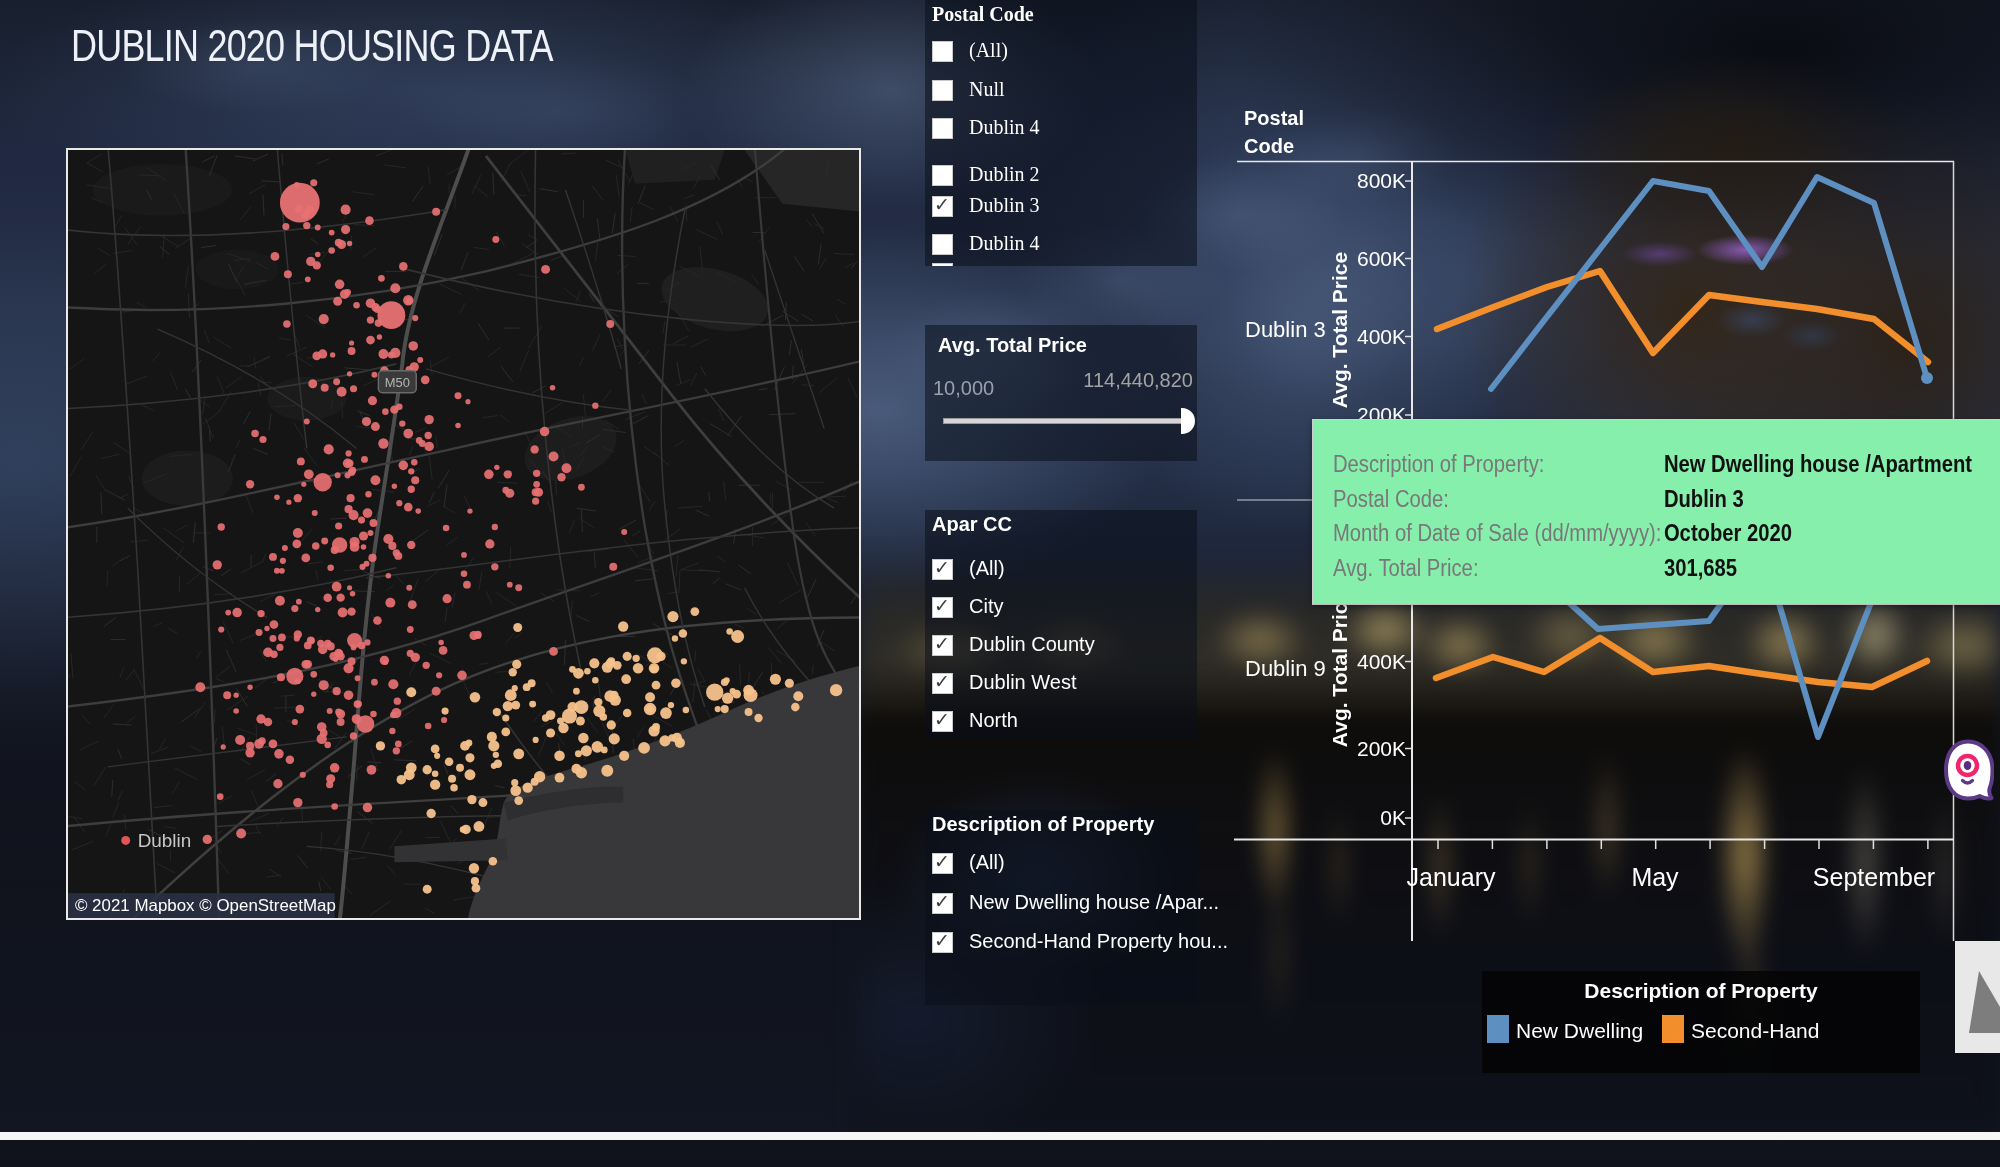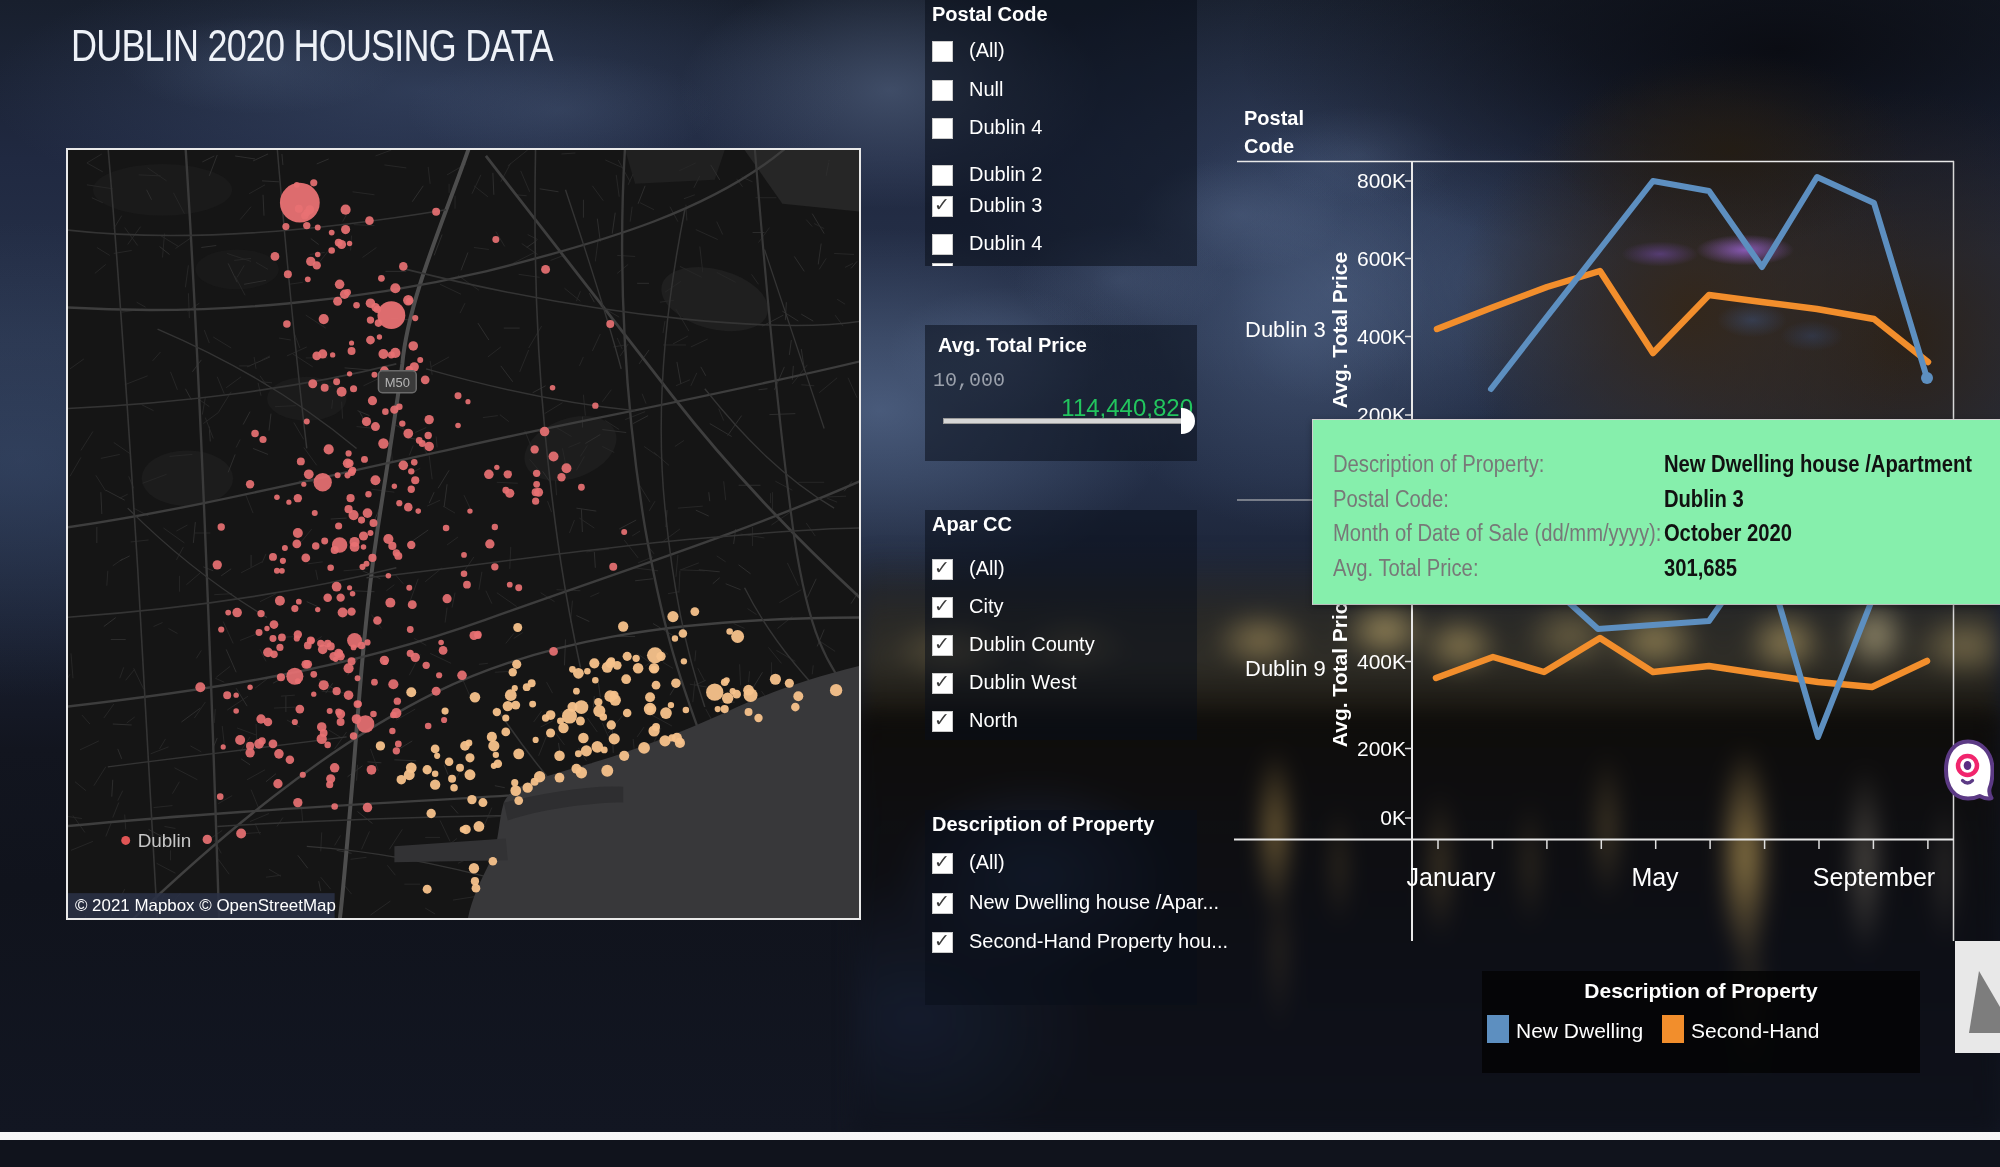--- a/index.html
+++ b/index.html
@@ -60,27 +60,27 @@
 linear-gradient(180deg, rgba(14,12,9,.95) 0%, rgba(14,14,16,.9) 25%, rgba(13,15,22,.92) 60%, rgba(14,17,26,.95) 100%);
 }
 .title { position:absolute; left:71px; top:20px; font-size:45px; font-weight:400; color:#eef2f8; letter-spacing:-1px; transform:scaleX(.8); transform-origin:left; white-space:nowrap; }
 .map { position:absolute; left:66px; top:148px; width:791px; height:768px; border:2px solid #e9e9e9; background:#b91c1c; box-sizing:content-box; }
 .panel { position:absolute; left:925px; width:272px; background:rgba(10,15,26,.55); color:#fff; }
 .panel .ttl { position:absolute; left:7px; top:3px; font-size:20px; font-weight:bold; white-space:nowrap; }
 .row { position:absolute; left:7px; height:30px; width:260px; }
 .cb { position:absolute; left:0; top:2px; width:21px; height:21px; background:#fff; border-radius:1px; box-shadow:0 0 0 1px #c9c9c9 inset; }
 .mk { position:absolute; left:2px; top:-3px; font-size:19px; color:#3c3c3c; }
 .lb { position:absolute; left:37px; top:0; font-size:20px; color:#fff; white-space:nowrap; }
-#p-pc { top:0; height:266px; overflow:hidden; }
+#p-pc { top:0; height:266px; overflow:hidden;font-family:Liberation Serif, serif; }
 #p-price { top:325px; height:136px; }
 #p-cc { top:510px; height:230px; }
 #p-dp { top:810px; height:195px; }
 .pricerow { position:absolute; top:44px; left:0; width:100%; }
-.pmin { position:absolute; left:8px; top:0; font-size:20px; color:#9aa0ab;font-family:Liberation Mono, monospace; }
-.pmax { position:absolute; right:4px; top:0; font-size:24px; color:#22c55e;margin-top:25px; }
+.pmin { position:absolute; left:8px; top:8px; font-size:20px; color:#9aa0ab; }
+.pmax { position:absolute; right:4px; top:0; font-size:20px; color:#a3a3a3; }
 .track { position:absolute; left:18px; top:93px; width:243px; height:6px; background:#d6d6d6; border:1px solid #9a9a9a; }
 .knob { position:absolute; left:256px; top:83px; width:14px; height:26px; background:#fff; border-radius:0 13px 13px 0; }
 .chartbox { position:absolute; left:1230px; top:100px; width:770px; height:860px; }
 .tooltip { position:absolute; left:1312px; top:419px; width:688px; height:186px; background:#86efac; border-left:1px solid #cfcfcf; border-top:1px solid #cfcfcf; border-bottom:1px solid #bbb; box-shadow:0 2px 6px rgba(0,0,0,.35); }
 .tt-row { position:absolute; left:20px; width:760px; height:30px; font-size:23px; color:#787878; transform:scaleX(.88); transform-origin:left; white-space:nowrap; }
 .tt-val { position:absolute; left:376px; top:0; color:#111; font-weight:bold; }
 .legend { position:absolute; left:1482px; top:971px; width:438px; height:102px; background:rgba(4,4,4,.82); color:#fff; }
 .lg-ttl { position:absolute; top:8px; width:100%; text-align:center; font-size:21px; font-weight:bold; }
 .sw { position:absolute; top:44px; width:22px; height:28px; }
 .lg-lb { position:absolute; top:48px; font-size:21px; white-space:nowrap; }

